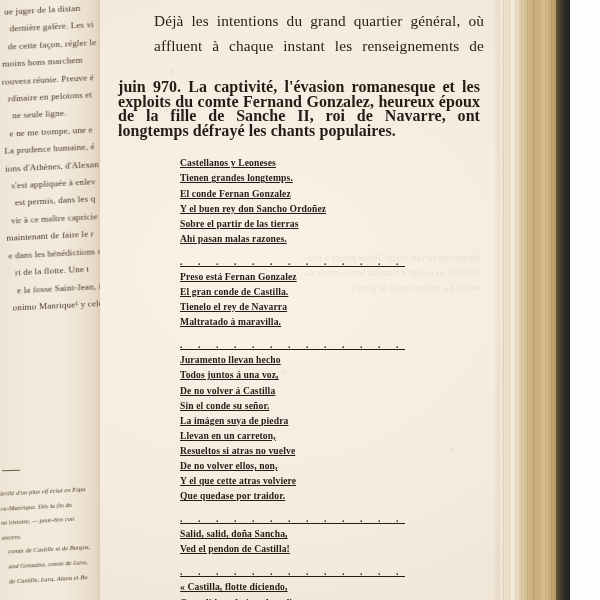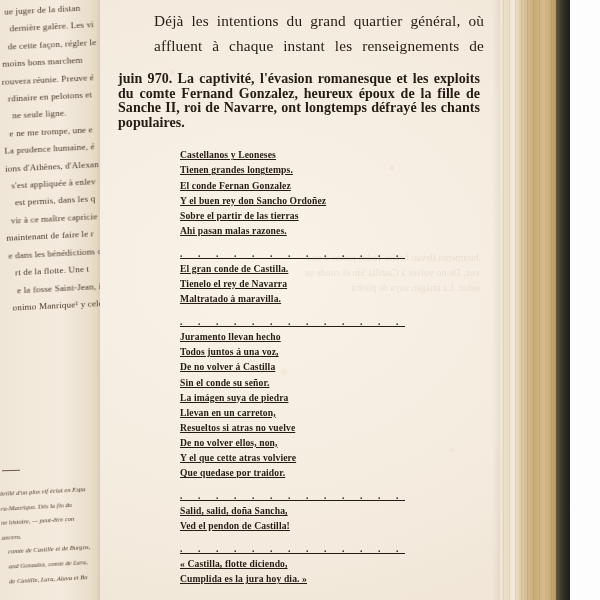--- a/index.html
+++ b/index.html
@@ -143,22 +143,22 @@
     line-height: 25px;
     text-align: justify;
     text-align-last: justify;
     letter-spacing: .15px;
     padding: 0 6px 0 4px;
     margin-left: 32px;
   }
   .heading .l2 { text-align: justify; text-align-last: justify; }
 
   .body-par {
-    margin-top: 14px;
-    font-size: 14px;
+    margin-top: 22px;
+    font-size: 16px;
     line-height: 14.6px;
     text-align: justify;
     letter-spacing: .05px;
     padding-right: 10px;
     font-weight: 600;
   }
 
   .verse {
     margin-top: 17px;
     padding-left: 62px;
@@ -249,20 +249,21 @@
           <div class="line">Castellanos y Leoneses</div>
           <div class="line">Tienen grandes longtemps.</div>
           <div class="line">El conde Fernan Gonzalez</div>
           <div class="line">Y el buen rey don Sancho Ordoñez</div>
           <div class="line">Sobre el partir de las tierras</div>
           <div class="line">Ahi pasan malas razones.</div>
         </div>
         <div class="gap"></div>
         <div class="dots">. . . . . . . . . . . . .</div>
         <div class="stanza">
+          <div class="line">Preso está Fernan Gonzalez</div>
           <div class="line">El gran conde de Castilla.</div>
           <div class="line">Tienelo el rey de Navarra</div>
           <div class="line">Maltratado à maravilla.</div>
         </div>
         <div class="gap"></div>
         <div class="dots">. . . . . . . . . . . . .</div>
         <div class="stanza">
           <div class="line">Juramento llevan hecho</div>
           <div class="line">Todos juntos á una voz,</div>
           <div class="line">De no volver á Castilla</div>

